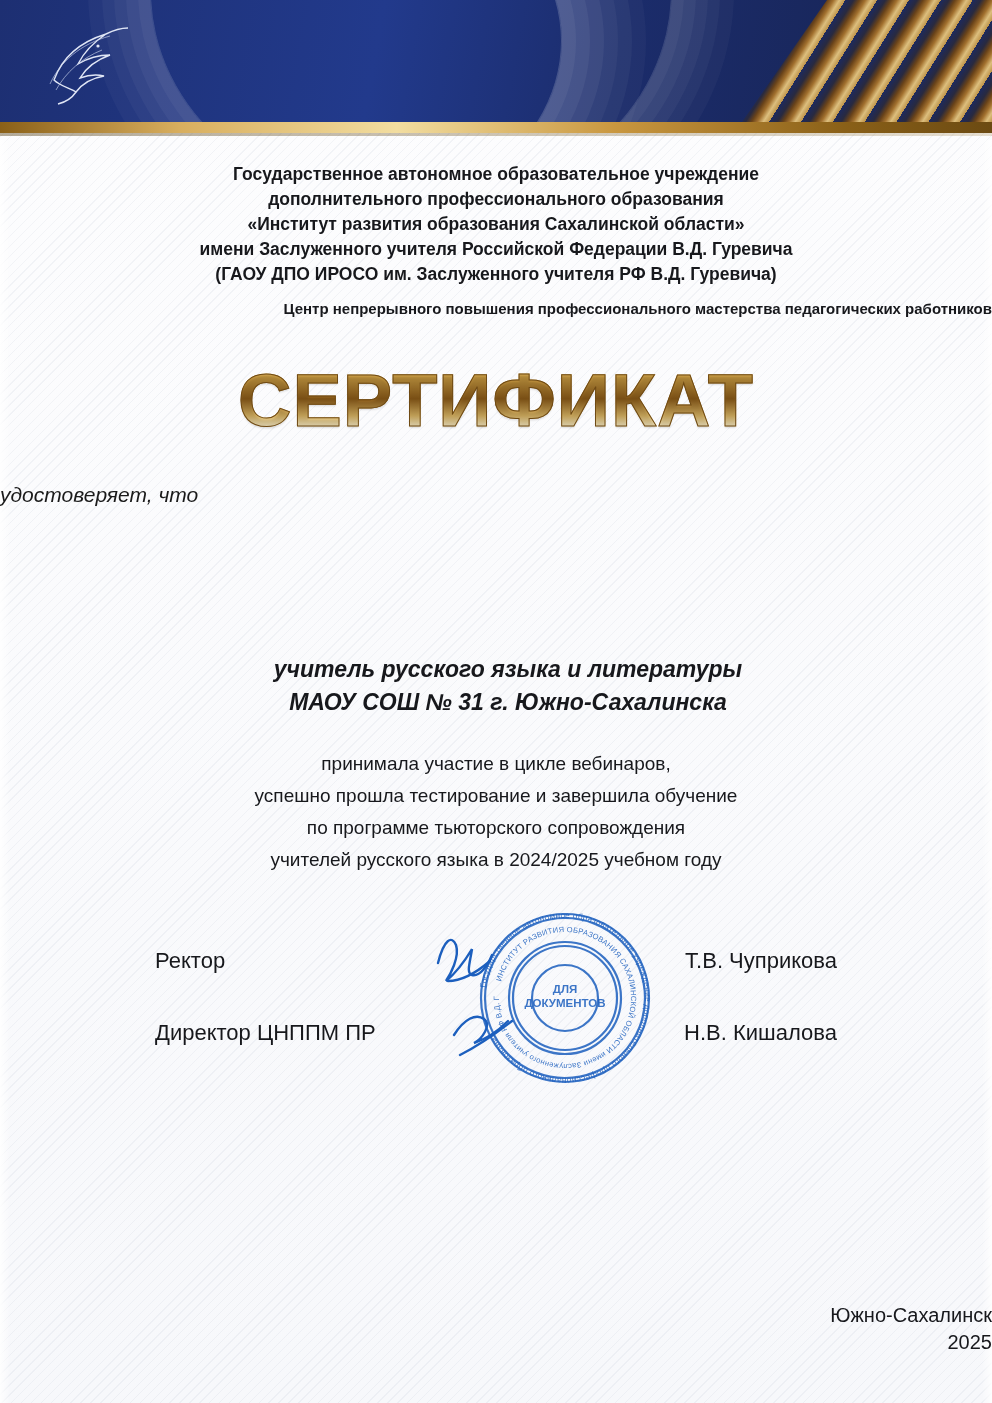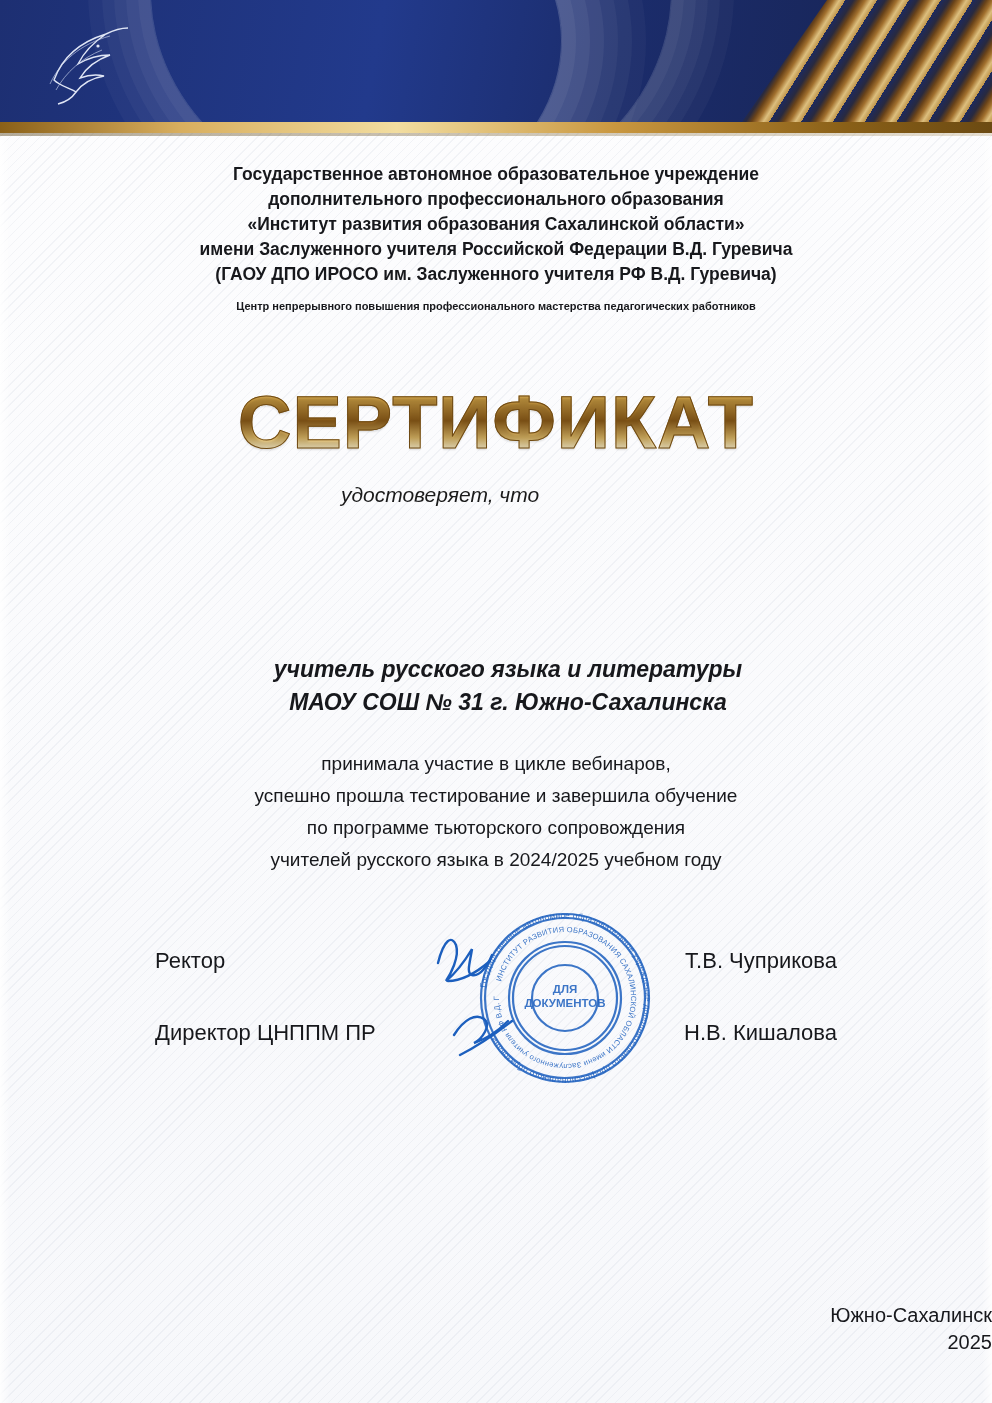--- a/index.html
+++ b/index.html
@@ -138,50 +138,49 @@
     font-size: 17.5px;
     line-height: 25px;
     font-weight: 600;
     color: #17181c;
   }
   .center-line {
     position: absolute;
     left: 0;
     top: 300px;
     width: 992px;
-    text-align: center;
-    font-size: 11px;
+    text-align: right;
+    font-size: 15px;
     font-weight: 600;
     color: #17181c;
   }
 
   .title {
     position: absolute;
     left: 0;
-    top: 380px;
+    top: 358px;
     width: 992px;
     text-align: center;
     font-size: 74px;
     letter-spacing: 1px;
     font-weight: 800;
     font-family: "Liberation Sans", sans-serif;
     background: linear-gradient(180deg, #f0dca6 0%, #c79a42 22%, #8a5a18 48%, #d9b463 68%, #f6e8bf 80%, #9a6b22 100%);
     -webkit-background-clip: text;
     background-clip: text;
     color: transparent;
     -webkit-text-stroke: 1px #6f4a14;
     text-shadow: 0 2px 2px rgba(0,0,0,0.12);
   }
 
   .certifies {
     position: absolute;
     left: 0;
     top: 483px;
     width: 880px;
-    text-align: center;
     font-size: 21px;
     font-style: italic;
     color: #1a1a1a;
   }
 
   .recipient {
     position: absolute;
     left: 0;
     top: 552px;
     width: 992px;

